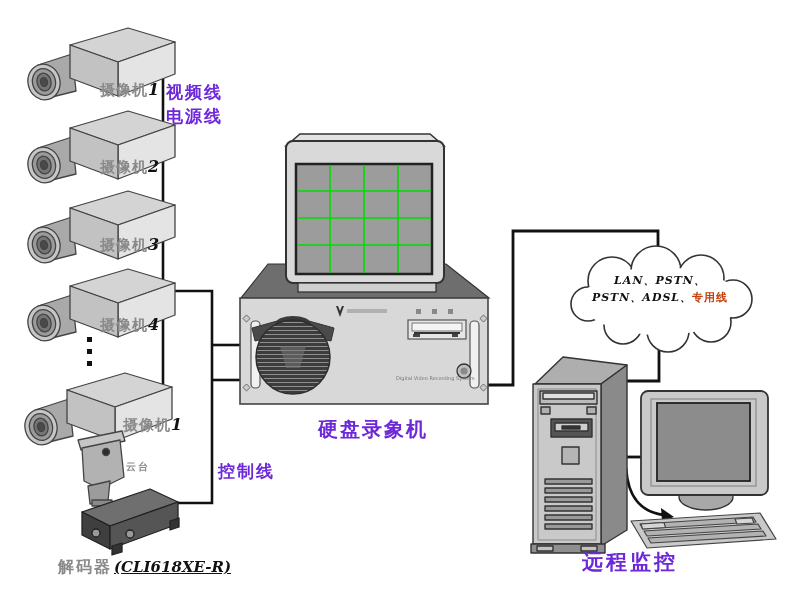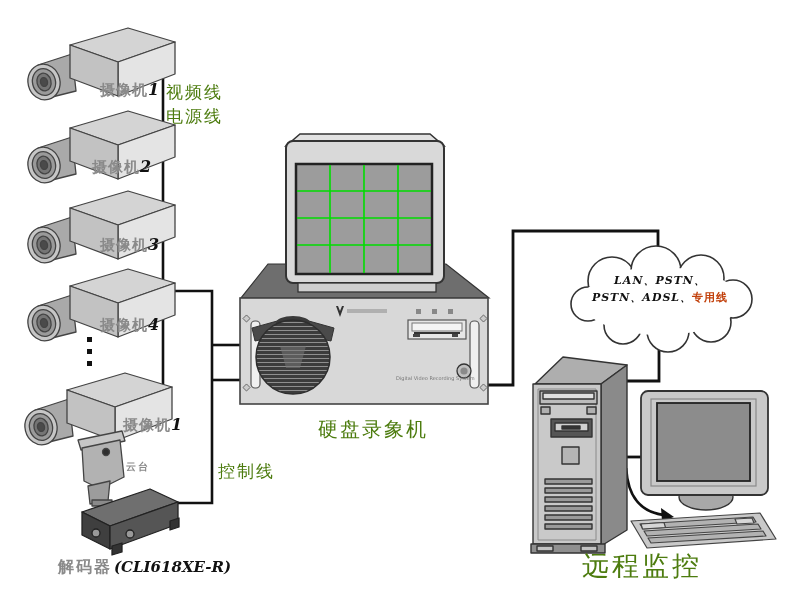--- a/index.html
+++ b/index.html
@@ -2,30 +2,30 @@
 <html><head>
 <meta charset="utf-8">
 <style>
   html,body{margin:0;padding:0;background:#fff;}
   #stage{position:relative;width:800px;height:600px;background:#ffffff;overflow:hidden;
          font-family:"DejaVu Sans",sans-serif;}
   #art{position:absolute;left:0;top:0;}
   .lbl{position:absolute;white-space:nowrap;line-height:1.1;}
   .camlbl{font-size:15px;font-weight:bold;color:#8a8a8a;letter-spacing:1px;}
   .camlbl .num{color:#111;font-family:"DejaVu Serif",serif;font-style:italic;font-size:16px;letter-spacing:0;}
-  .blk{color:#4d7c0f;font-weight:normal;letter-spacing:2px;font-size:17px;}
+  .blk{color:#6d28d9;font-weight:bold;letter-spacing:2px;font-size:17px;}
   .gry{color:#8a8a8a;font-weight:bold;letter-spacing:2px;font-size:10px;}
   .dec{font-size:16px;}
-  .dec .model{color:#111;font-family:"DejaVu Serif",serif;font-style:italic;font-weight:bold;font-size:15px;letter-spacing:0;margin-left:2px;}
+  .dec .model{color:#111;font-family:"DejaVu Serif",serif;font-style:italic;font-weight:bold;font-size:15px;letter-spacing:0;margin-left:2px;text-decoration:underline;}
   .cloudtxt{font-family:"DejaVu Serif",serif;font-style:italic;font-weight:bold;font-size:11px;color:#111;
             text-align:center;letter-spacing:1px;line-height:17px;}
   .cloudtxt .dedic{color:#c2410c;font-style:normal;font-family:"DejaVu Sans",sans-serif;letter-spacing:1px;}
   .tinytxt{font-size:5px;color:#777;letter-spacing:0;}
   .big{font-size:20px;}
-  .bigger{font-size:27px;letter-spacing:3px;text-align:right;}
+  .bigger{font-size:21px;letter-spacing:3px;text-align:right;}
 </style>
 </head>
 <body>
 
 <div id="stage">
 
 <svg id="art" width="800" height="600" viewBox="0 0 800 600">
   <defs>
     <pattern id="hstripe" width="4" height="4" patternUnits="userSpaceOnUse">
       <rect width="4" height="4" fill="#3c3c3c"></rect>
@@ -220,21 +220,21 @@
     <polygon points="631,521 760,513 776,539 647,548" fill="#c9c9c9"></polygon>
     <polygon points="640,524 753,517 756,522 643,529" fill="#b2b2b2"></polygon>
     <polygon points="644,531 758,524 761,529 647,536" fill="#b2b2b2"></polygon>
     <polygon points="648,538 763,531 766,536 651,543" fill="#b2b2b2"></polygon>
     <polygon points="641,524 664,522.5 665.5,527.5 642.5,529" fill="#d6d6d6"></polygon>
     <polygon points="735,519 752,518 754,523 737,524" fill="#d6d6d6"></polygon>
   </g>
 </svg>
 
 <div class="lbl camlbl" style="left:100px;top:81px"><span>摄像机</span><span class="num">1</span></div>
-<div class="lbl camlbl" style="left:92px;top:158px"><span>摄像机</span><span class="num">2</span></div>
+<div class="lbl camlbl" style="left:100px;top:158px"><span>摄像机</span><span class="num">2</span></div>
 <div class="lbl camlbl" style="left:100px;top:236px"><span>摄像机</span><span class="num">3</span></div>
 <div class="lbl camlbl" style="left:100px;top:316px"><span>摄像机</span><span class="num">4</span></div>
 <div class="lbl camlbl" style="left:123px;top:416px"><span>摄像机</span><span class="num">1</span></div>
 
 <div class="lbl blk" style="left:166px;top:83px">视频线</div>
 <div class="lbl blk" style="left:166px;top:107px">电源线</div>
 <div class="lbl gry" style="left:126px;top:461px">云台</div>
 <div class="lbl blk" style="left:218px;top:462px">控制线</div>
 
 <div class="lbl gry dec" style="left:58px;top:558px"><span>解码器</span><span class="model">(CLI618XE-R)</span></div>

